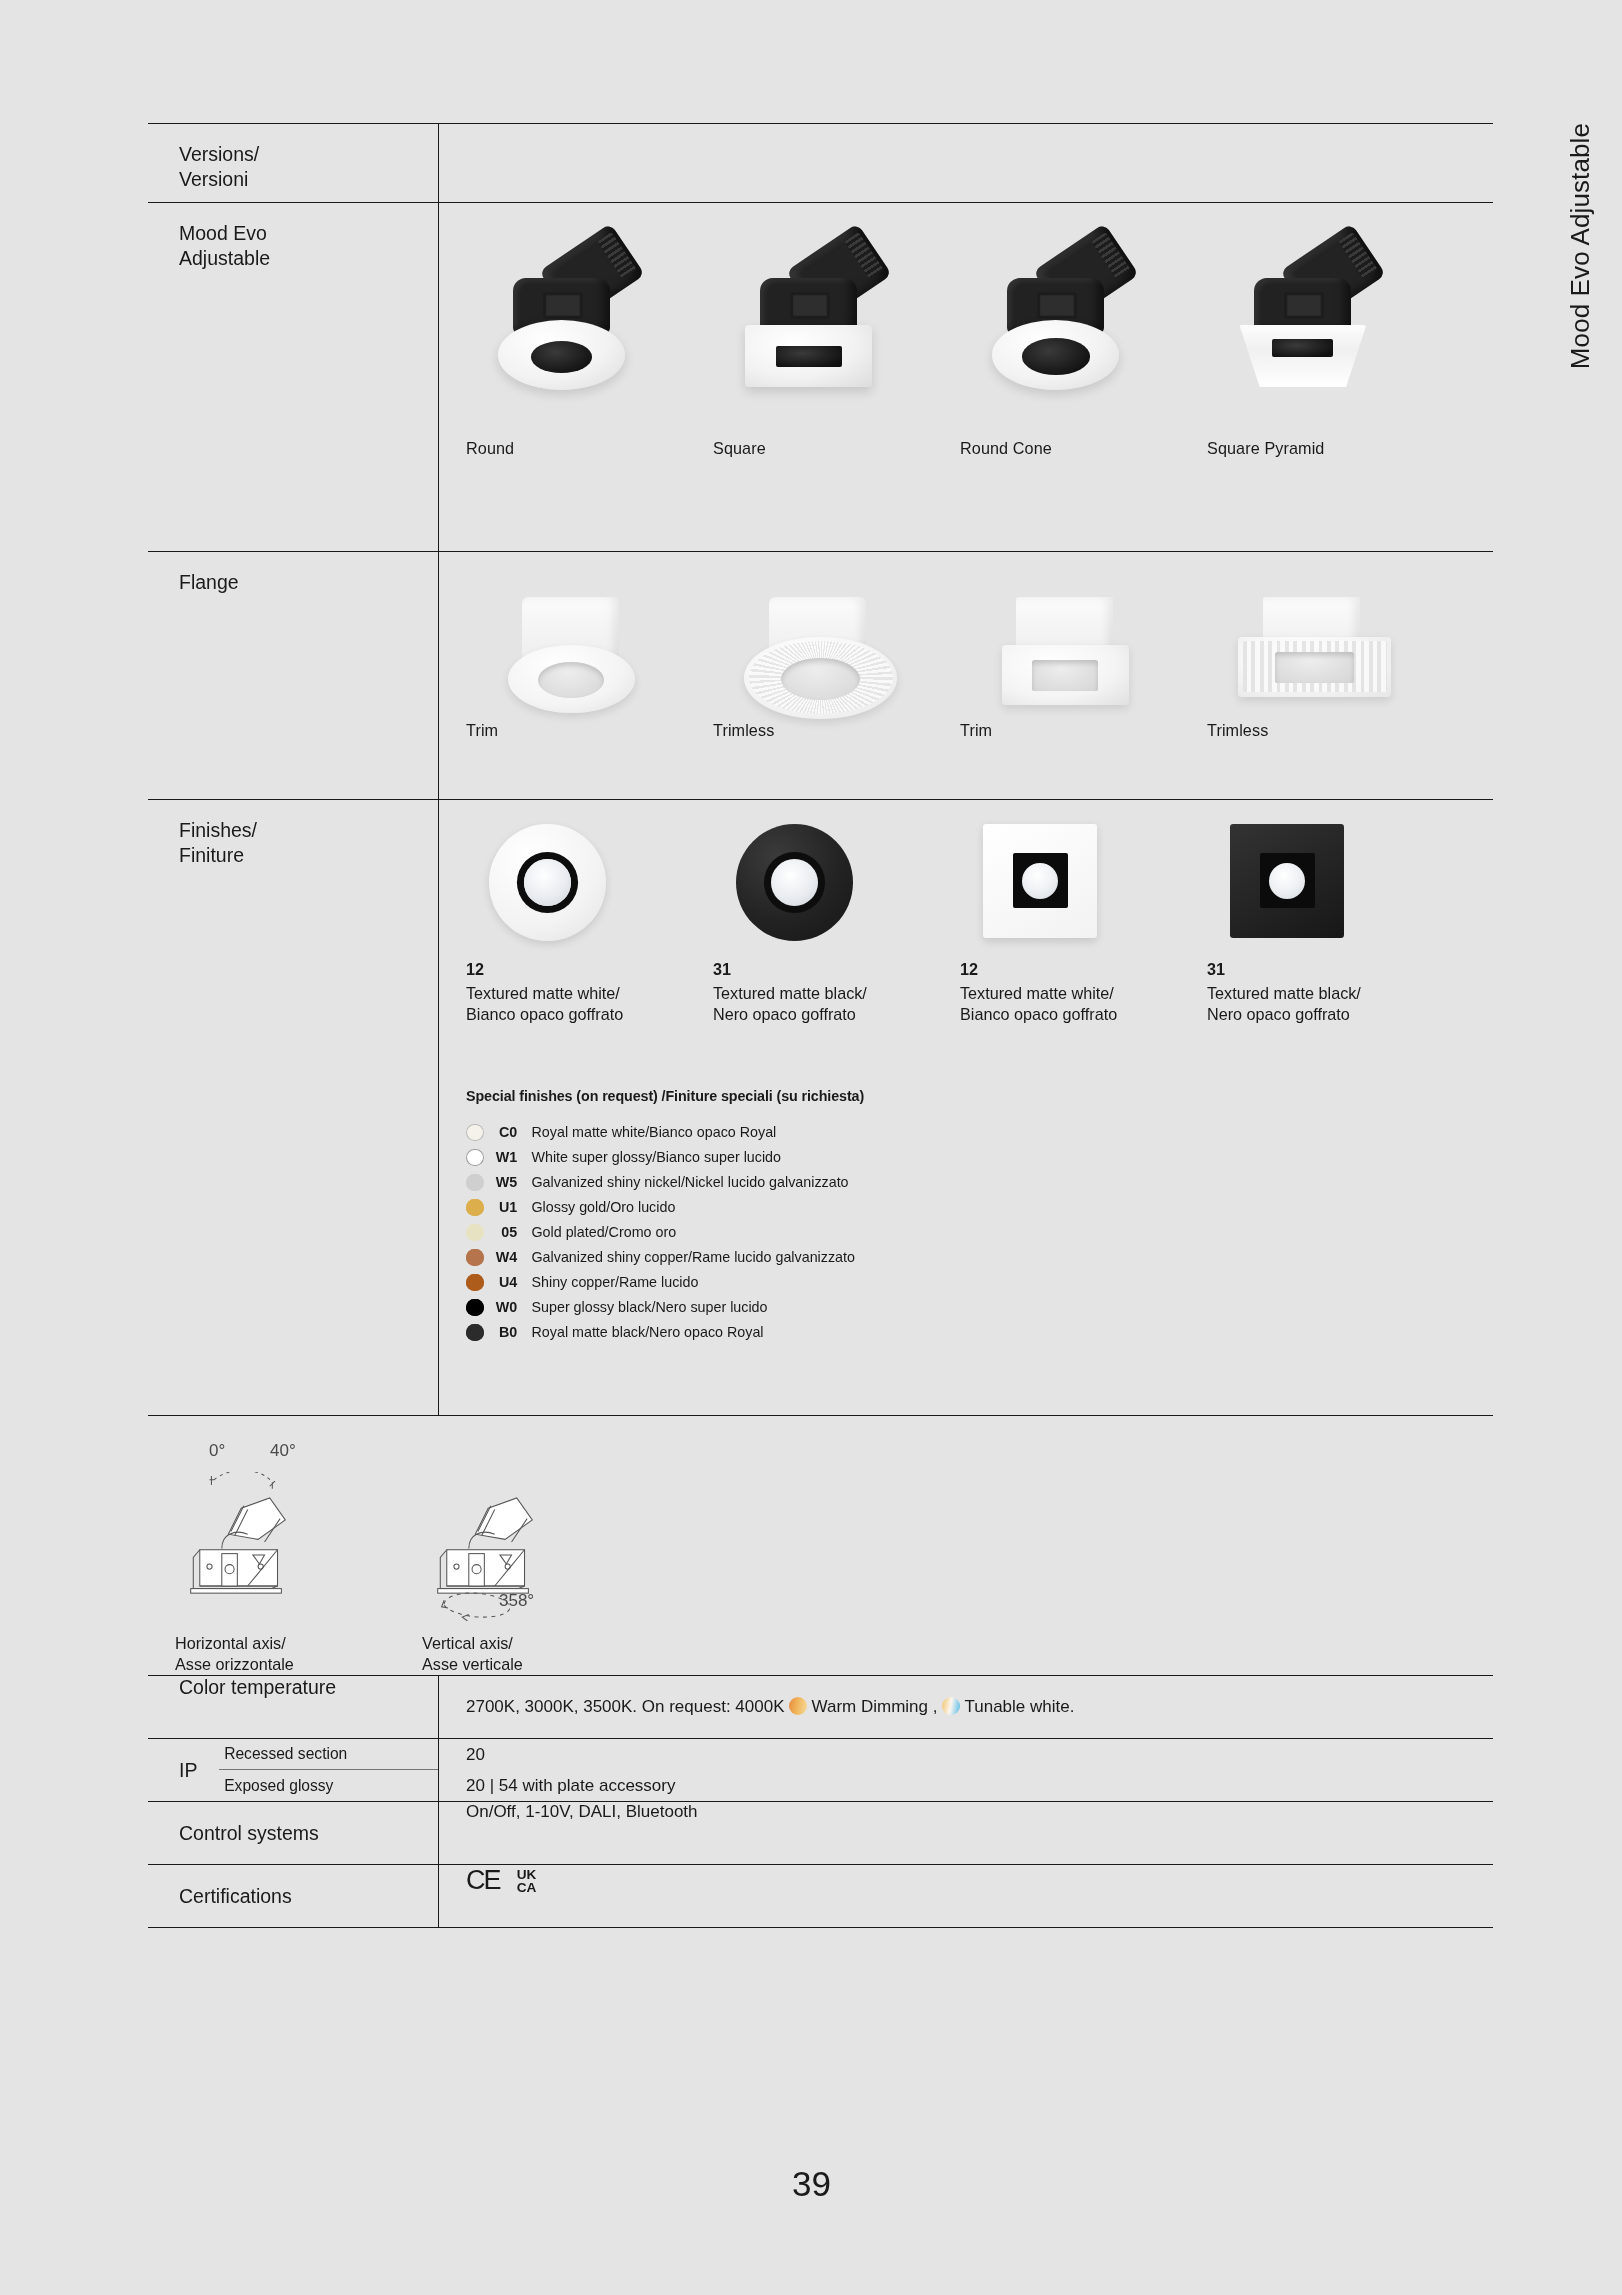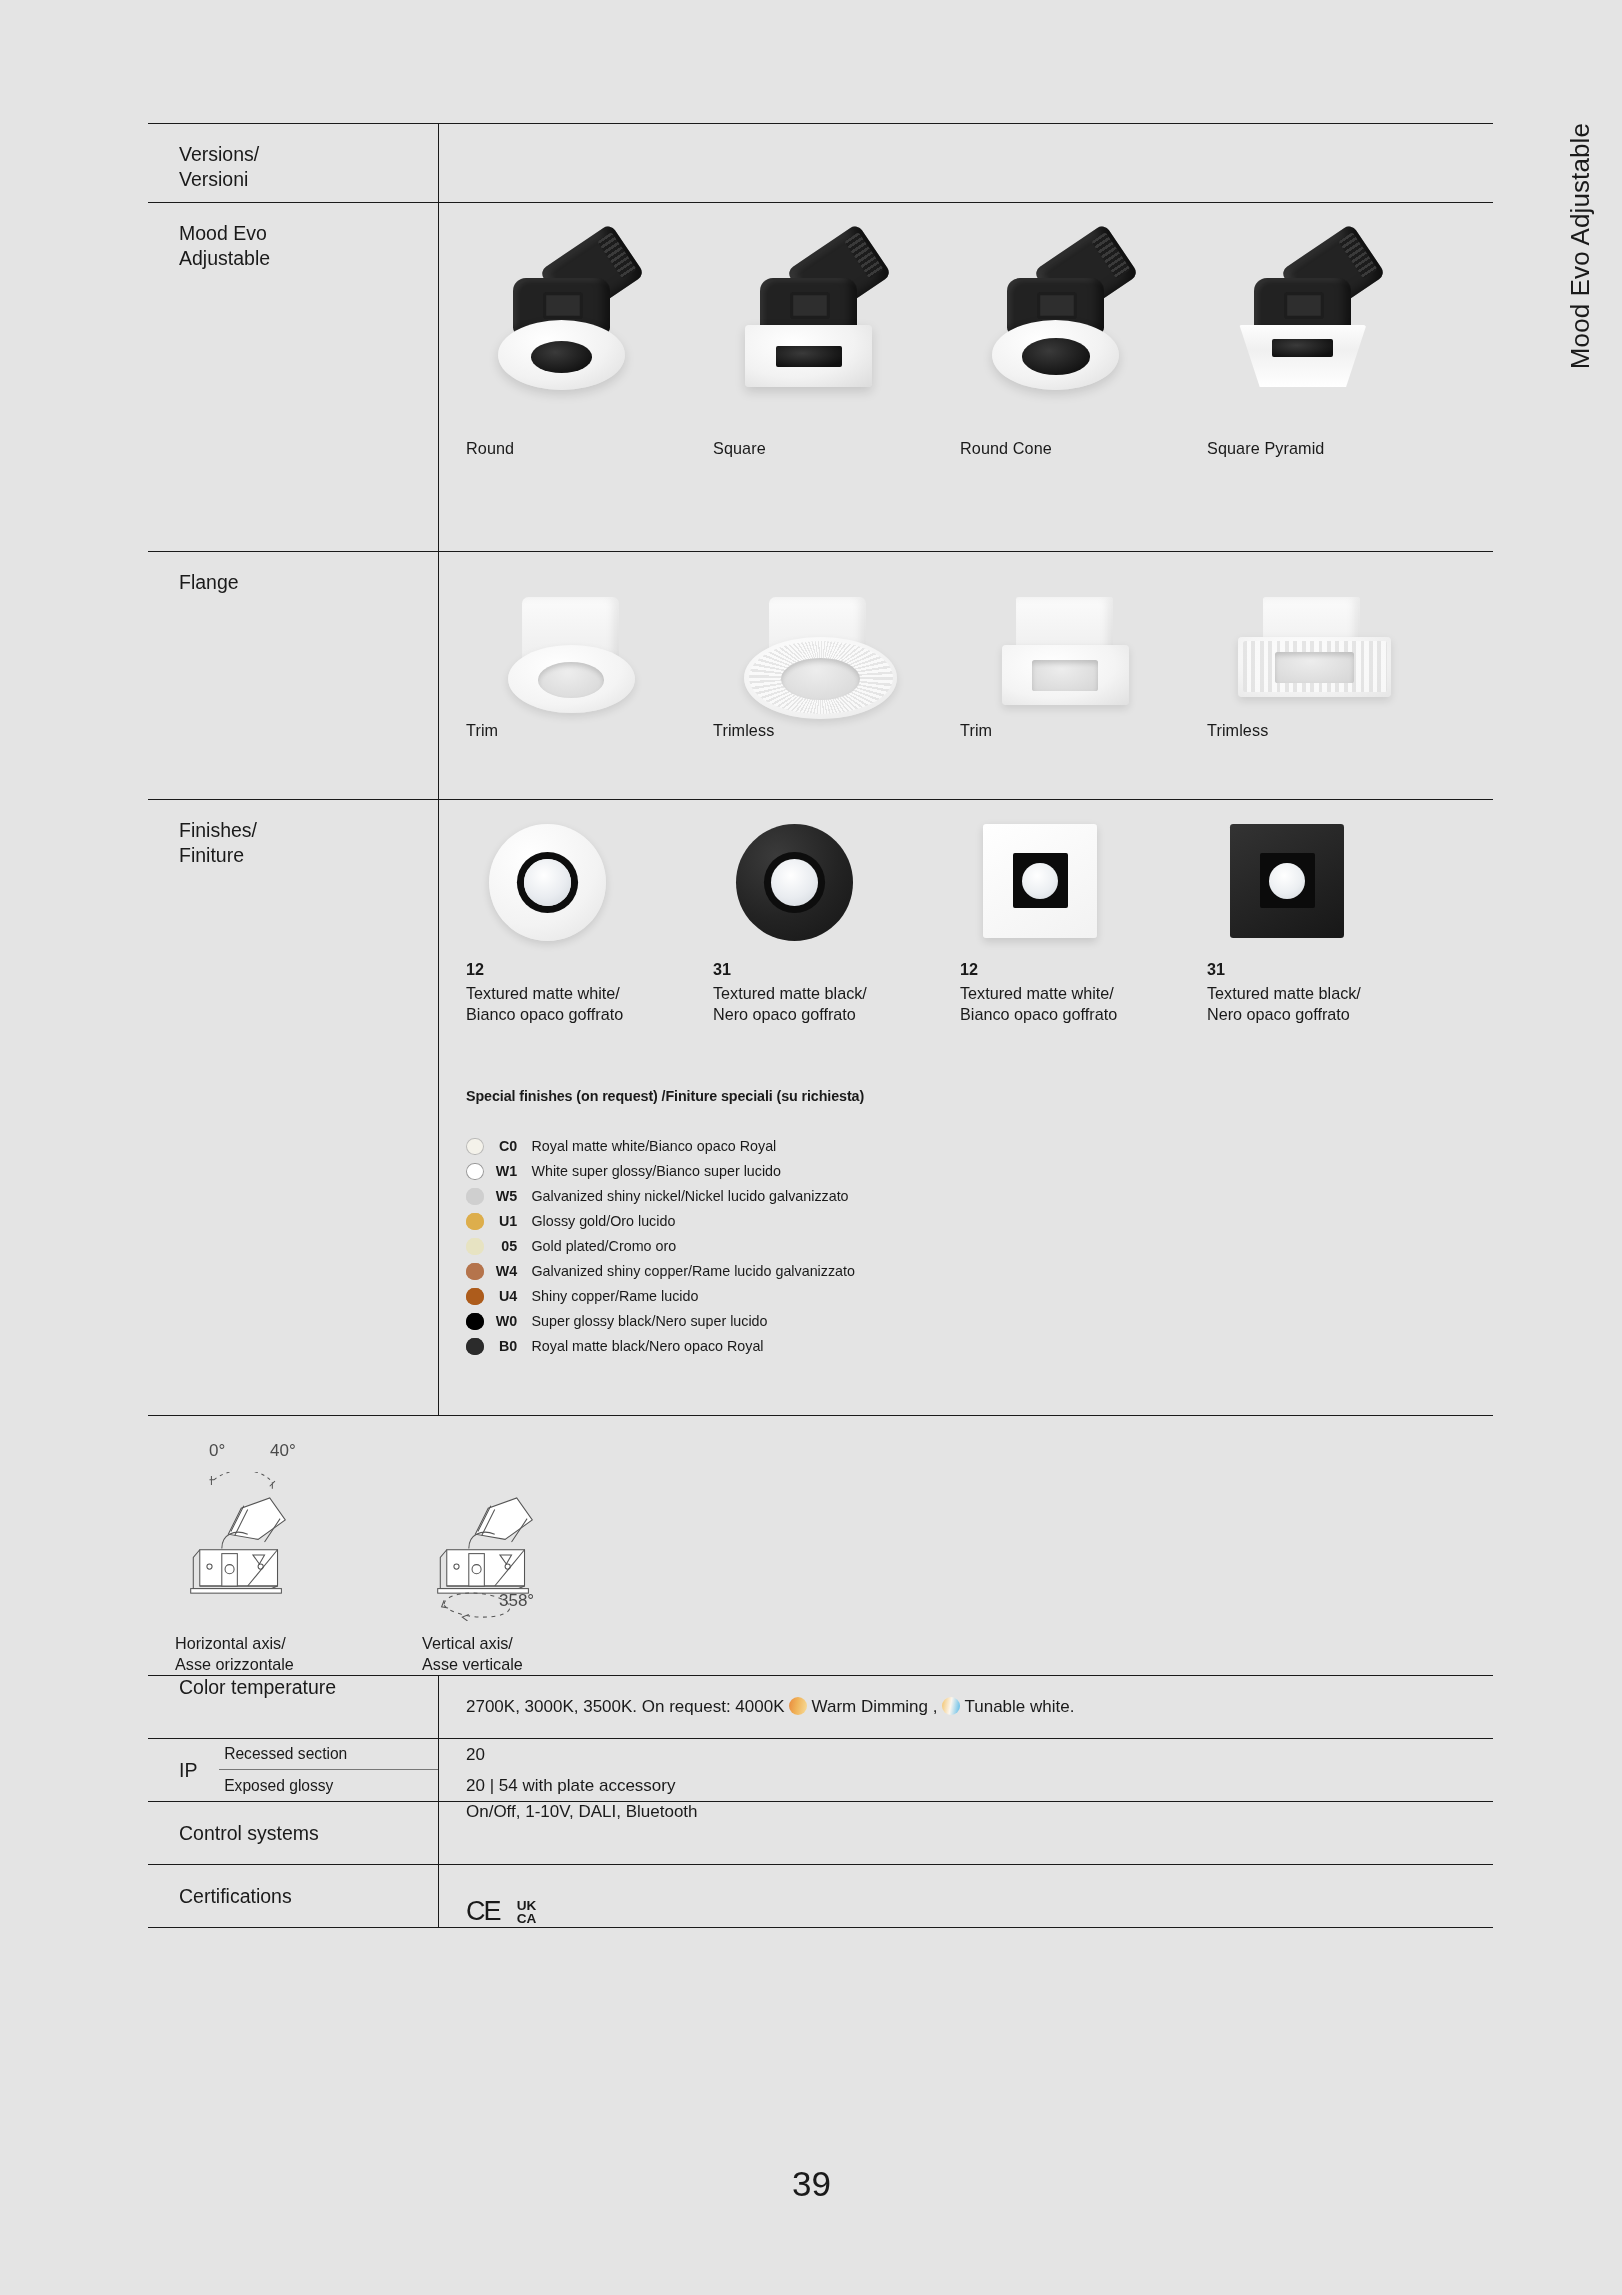--- a/index.html
+++ b/index.html
@@ -160,21 +160,21 @@
   .fin-sq .lens-box i {
     display:block; width:36px; height:36px; border-radius:50%;
     background: radial-gradient(circle at 42% 35%, #ffffff 0%, #eceff2 55%, #d2d7dc 100%);
   }
 
   .fin-code { font-size: 16.2px; font-weight: 700; margin-bottom: 3.9px; }
   .fin-desc { font-size: 16.2px; line-height: 1.33; }
 
   
   .special { margin-top: 62px; }
-  .special-title { font-size: 14.3px; font-weight: 700; margin-bottom: 30px; letter-spacing: -0.1px; }
+  .special-title { font-size: 14.3px; font-weight: 700; margin-bottom: 16px; letter-spacing: -0.1px; }
   .sf-row { display: flex; align-items: center; height: 25px; }
   .sf-dot { width: 17.5px; height: 17.5px; border-radius: 50%; flex: 0 0 17.5px; }
   .sf-code { width: 48px; flex: 0 0 48px; font-size: 14.3px; font-weight: 700; text-align: right; padding-right: 14.3px; }
   .sf-name { font-size: 14.3px; }
 
   
   .adj-wrap { display: flex; padding-top: 22px; }
   .adj-cell { width: 247px; flex: 0 0 247px; position: relative; }
   .adj-art { height: 195px; position: relative; }
   .adj-cap { font-size: 16.2px; line-height: 1.3; }
@@ -516,21 +516,21 @@
       </div>
       <div class="col-body" style="display:flex; align-items:flex-start">
         <div class="spec-val">On/Off,  1-10V, DALI, Bluetooth</div>
       </div>
     </div>
 
     <div class="row last">
       <div class="col-label" style="height:62px; display:flex; align-items:center; padding-top:0">
         <div class="spec-label">Certifications</div>
       </div>
-      <div class="col-body" style="display:flex; align-items:flex-end">
+      <div class="col-body" style="display:flex; align-items:flex-start">
         <div class="cert">
           <div class="ce">CE</div>
           <div class="ukca">
             <div>UK</div>
             <div>CA</div>
           </div>
         </div>
       </div>
     </div>
 

